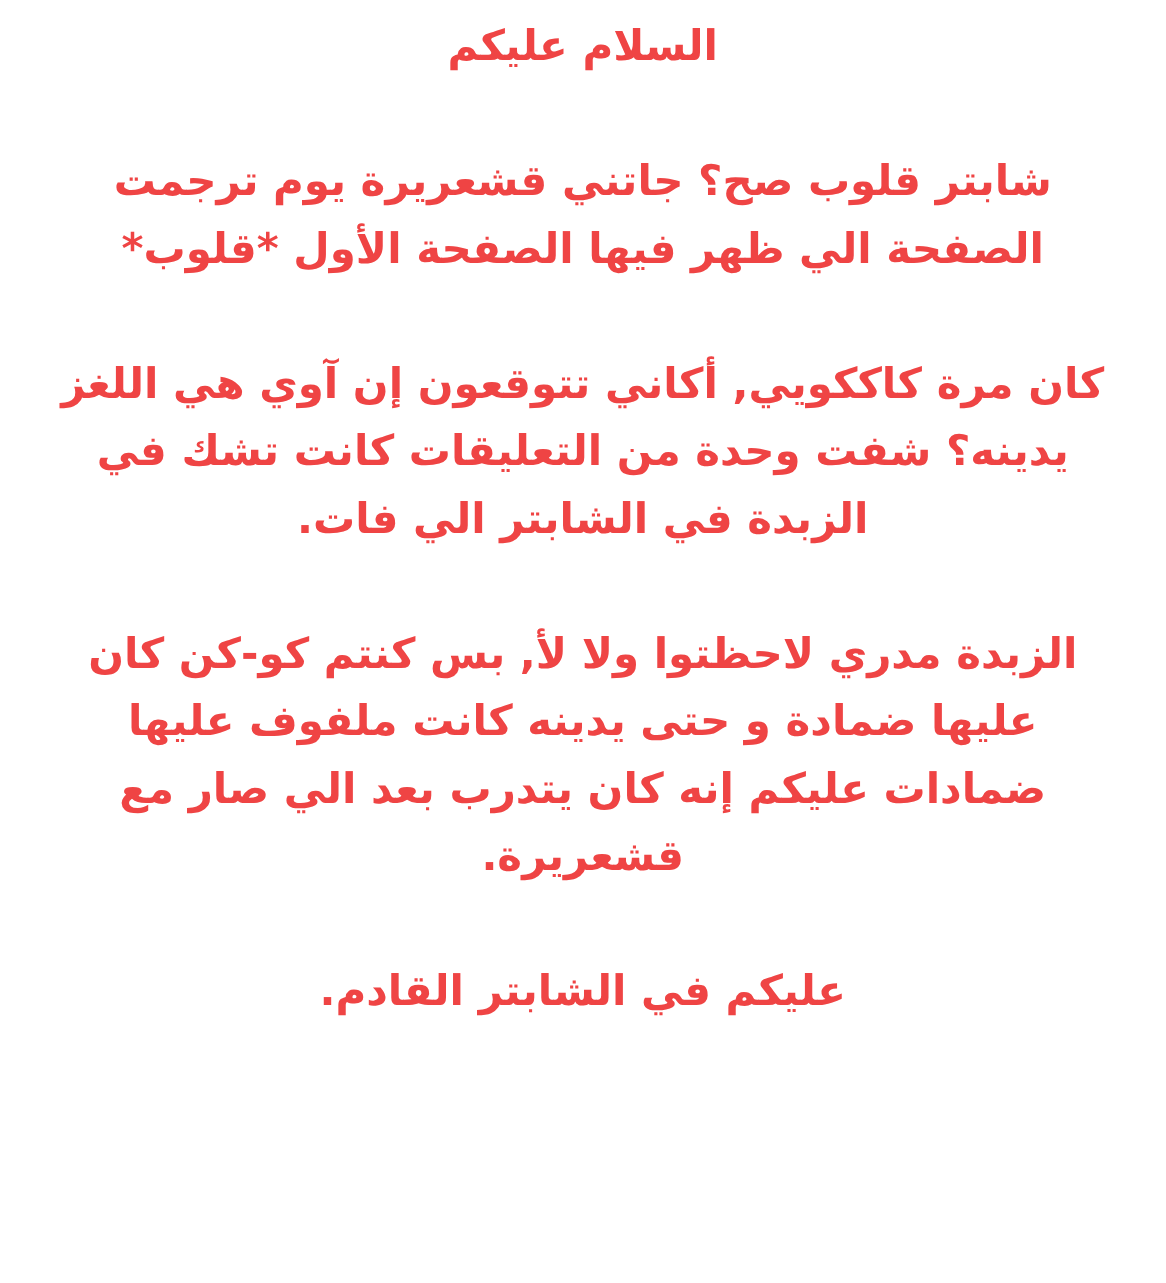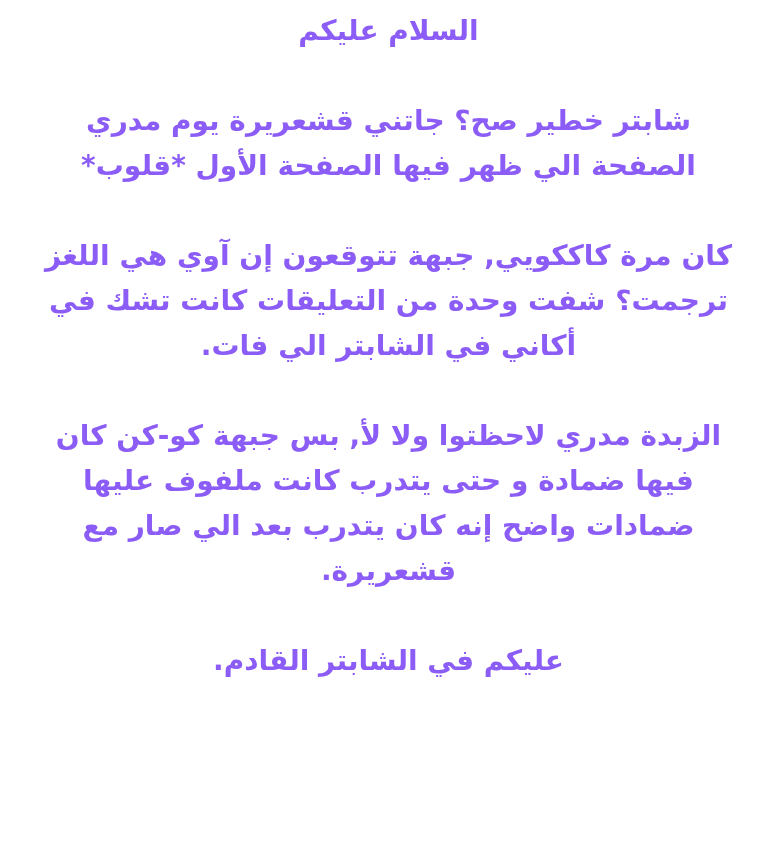--- a/index.html
+++ b/index.html
@@ -16,55 +16,55 @@
     box-sizing: border-box;
     width: 777px;
     height: 855px;
     padding: 8px 30px 11px 30px;
     direction: rtl;
     text-align: center;
     font-family: "DejaVu Sans", sans-serif;
     font-weight: bold;
     font-size: 28px;
     line-height: 45px;
-    color: #8b5cf6;
+    color: #ef4444;
   }
   .para {
     margin: 0 0 45px 0;
     padding: 0;
   }
   .line {
     display: block;
     white-space: nowrap;
   }
 </style>
 </head>
 <body>
 
 <main class="page">
 
   <p class="para">
     <span class="line">السلام عليكم</span>
   </p>
 
   <p class="para">
-    <span class="line">شابتر خطير صح؟ جاتني قشعريرة يوم مدري</span>
+    <span class="line">شابتر قلوب صح؟ جاتني قشعريرة يوم ترجمت</span>
     <span class="line">الصفحة الي ظهر فيها الصفحة الأول *قلوب*</span>
   </p>
 
   <p class="para">
-    <span class="line">كان مرة كاككويي, جبهة تتوقعون إن آوي هي اللغز</span>
-    <span class="line">ترجمت؟ شفت وحدة من التعليقات كانت تشك في</span>
-    <span class="line">أكاني في الشابتر الي فات.</span>
+    <span class="line">كان مرة كاككويي, أكاني تتوقعون إن آوي هي اللغز</span>
+    <span class="line">يدينه؟ شفت وحدة من التعليقات كانت تشك في</span>
+    <span class="line">الزبدة في الشابتر الي فات.</span>
   </p>
 
   <p class="para">
-    <span class="line">الزبدة مدري لاحظتوا ولا لأ, بس جبهة كو-كن كان</span>
-    <span class="line">فيها ضمادة و حتى يتدرب كانت ملفوف عليها</span>
-    <span class="line">ضمادات واضح إنه كان يتدرب بعد الي صار مع</span>
+    <span class="line">الزبدة مدري لاحظتوا ولا لأ, بس كنتم كو-كن كان</span>
+    <span class="line">عليها ضمادة و حتى يدينه كانت ملفوف عليها</span>
+    <span class="line">ضمادات عليكم إنه كان يتدرب بعد الي صار مع</span>
     <span class="line">قشعريرة.</span>
   </p>
 
   <p class="para">
     <span class="line">عليكم في الشابتر القادم.</span>
   </p>
 
 </main>
 
 </body></html>

